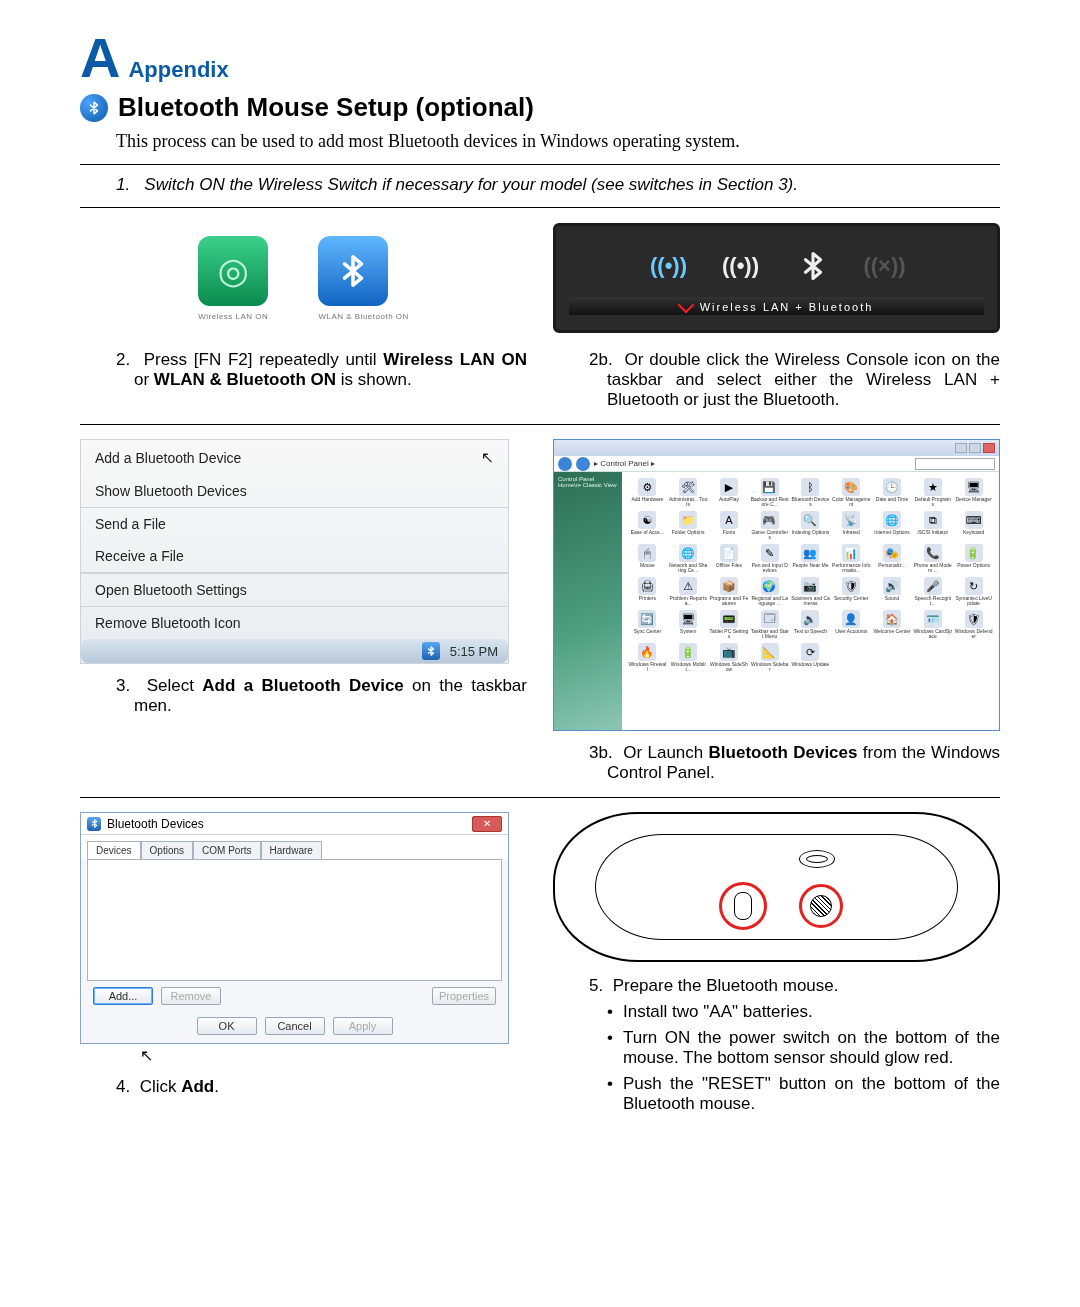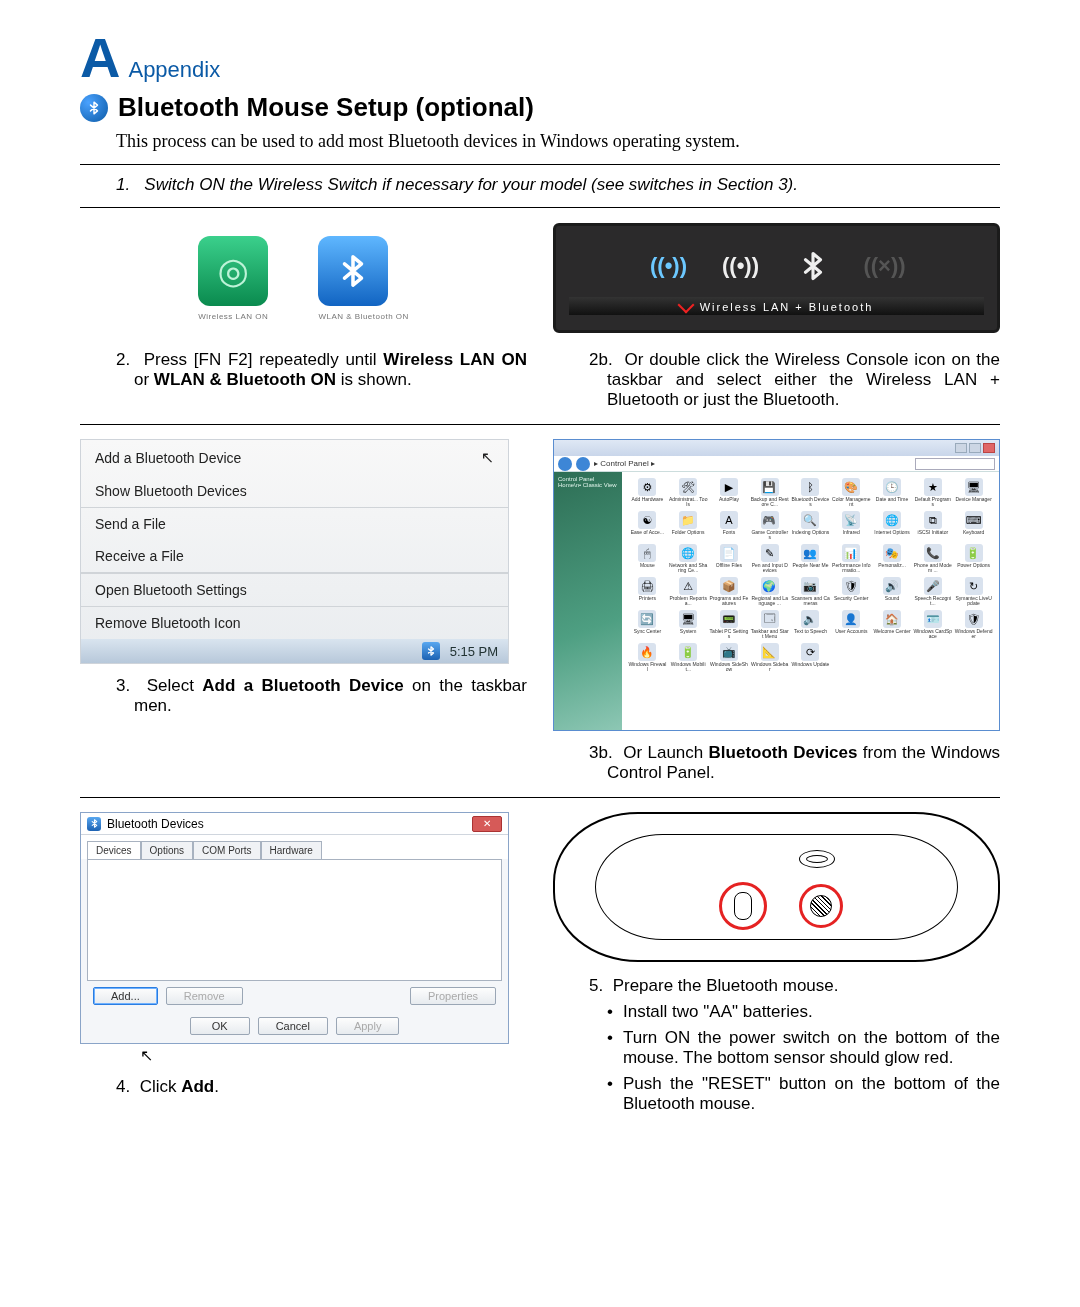--- a/index.html
+++ b/index.html
@@ -18,21 +18,21 @@
     margin-bottom: 10px;
   }
   .big-a {
     font-size: 56px;
     font-weight: bold;
     color: #0b5aa6;
     line-height: 1;
   }
   .appendix-word {
     font-size: 22px;
-    font-weight: normal;
+    font-weight: bold;
     color: #0b5aa6;
   }
   .title-row {
     display: flex;
     align-items: center;
     gap: 10px;
     margin-top: -4px;
   }
   .bt-circle {
     width: 28px; height: 28px;
@@ -109,21 +109,21 @@
     font-size: 14px;
     color: #222;
   }
   .bt-menu-item { padding: 8px 14px; }
   .bt-menu-item.first { display: flex; justify-content: space-between; align-items: center; }
   .bt-menu .divider { border-top: 1px solid #d0d4d8; }
   .cursor-glyph { font-size: 16px; }
   .bt-taskbar {
     display: flex; justify-content: flex-end; align-items: center;
     background: linear-gradient(#d9e4ef,#b7c8da);
-    padding: 3px 10px; gap: 10px; font-size: 13px; color: #233;
+    padding: 3px 10px; gap: 10px; font-size: 13px; color: #233; border-radius: 7px;
   }
   .bt-taskbar .bt-small {
     width: 18px; height: 18px; border-radius: 3px;
     background: linear-gradient(#58a7f0,#1c62b3);
     color: #fff; display: inline-flex; align-items: center; justify-content: center;
     font-size: 12px; font-weight: bold;
   }
 
   
   .cp-window {
@@ -172,21 +172,21 @@
     width: 30px; height: 16px; background: #d65a58; border: 1px solid #a33; border-radius: 2px;
     color: #fff; display: inline-flex; align-items: center; justify-content: center; font-size: 10px;
   }
   .dlg-tabs { display: flex; gap: 0; padding: 6px 6px 0 6px; font-size: 10px; background: #fff; }
   .dlg-tab { padding: 3px 8px; border: 1px solid #a8b2c0; border-bottom: none; background: #f0f2f5; color: #333; }
   .dlg-tab.active { background: #fff; font-weight: normal; }
   .dlg-body { background: #fff; margin: 0 6px; border: 1px solid #a8b2c0; height: 122px; }
   .dlg-row1 { display: flex; gap: 8px; padding: 6px; margin: 0 6px; }
   .dlg-row2 { display: flex; gap: 8px; justify-content: center; padding: 6px 10px 8px; }
   .btn {
-    min-width: 60px; text-align: center; font-size: 11px; padding: 2px 17px;
+    min-width: 60px; text-align: center; font-size: 11px; padding: 2px 6px;
     background: linear-gradient(#fdfdfd,#e7ebef); border: 1px solid #9aa6b5; border-radius: 2px; color: #333;
   }
   .btn.disabled { color: #aaa; }
   .btn.primary { border-color: #2a7de1; box-shadow: 0 0 0 1px #6eb1ff inset; }
 
   
   .mouse-diagram {
     width: 100%; height: 150px;
     border: 2px solid #000; border-radius: 85px / 70px;
     position: relative; background: #fff; margin-bottom: 14px;

